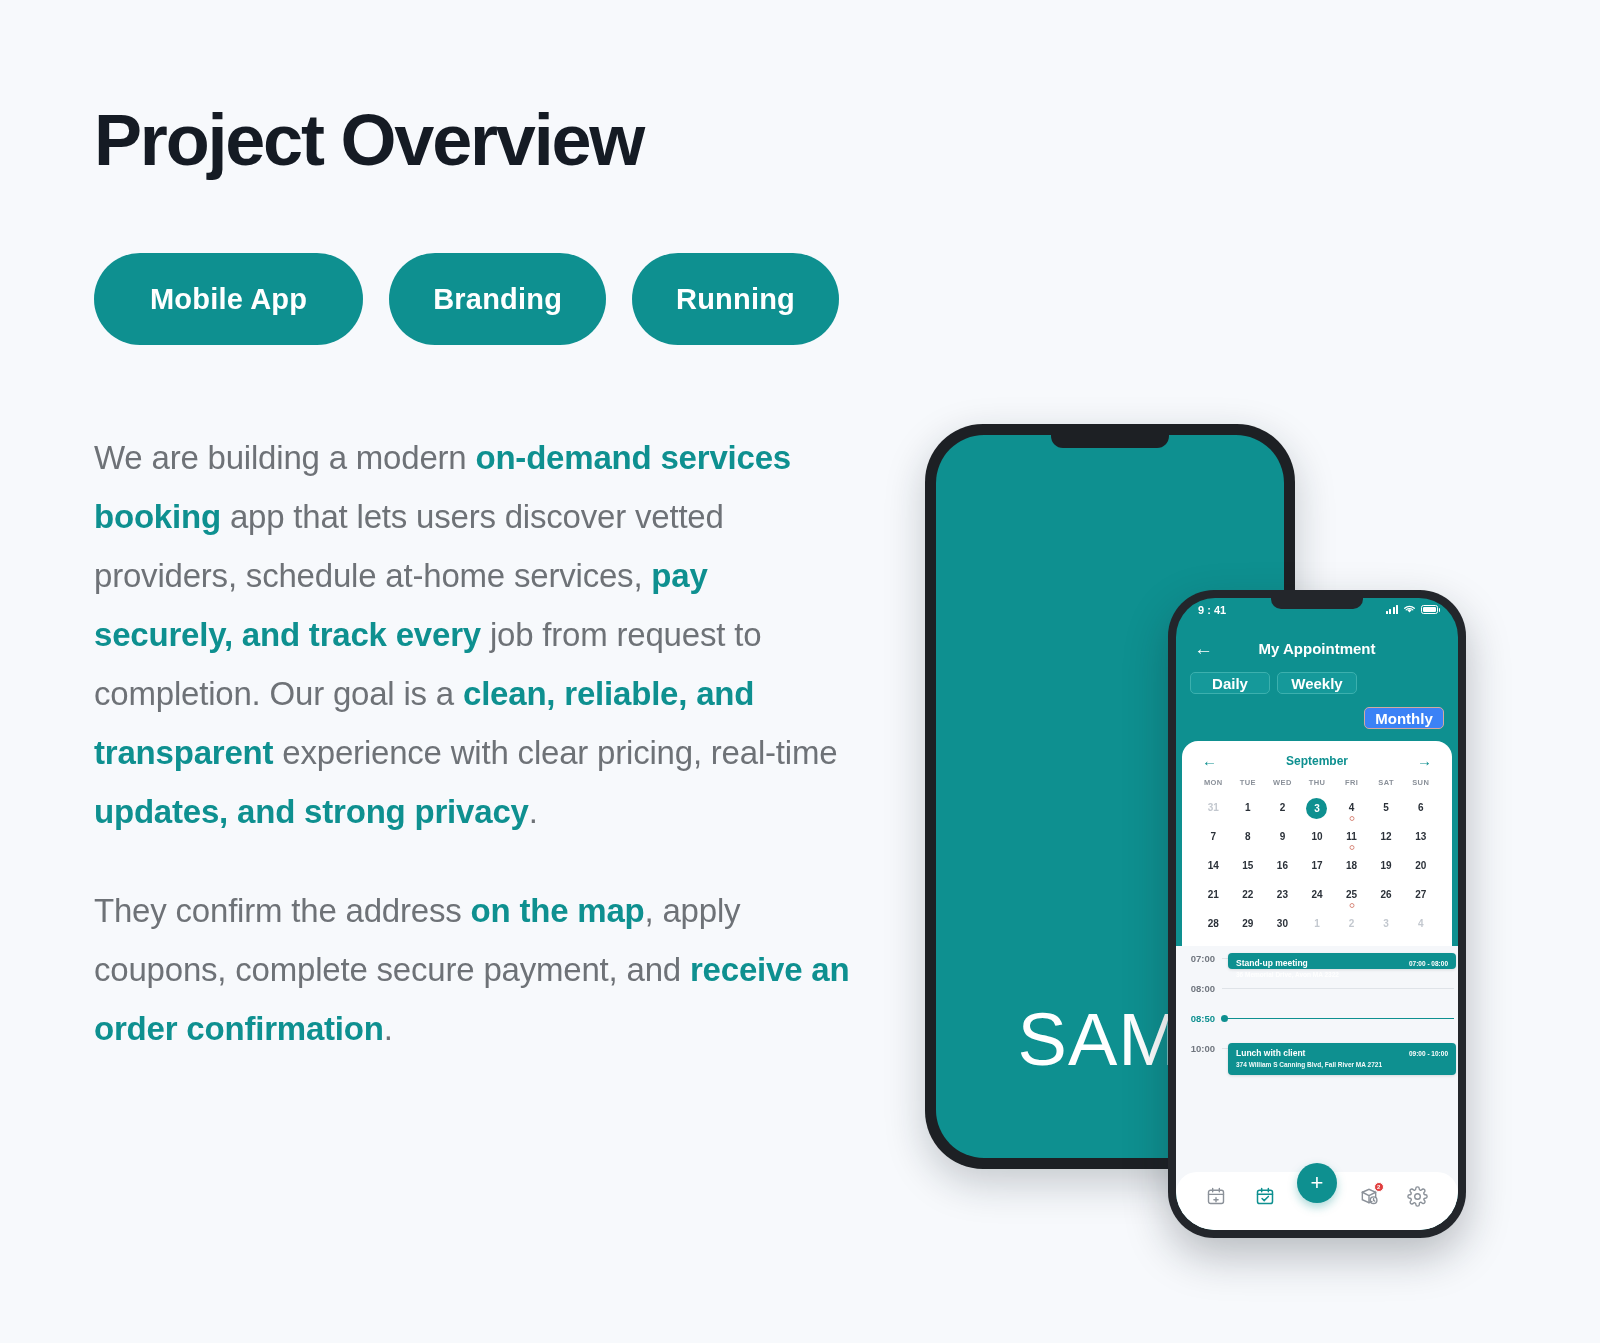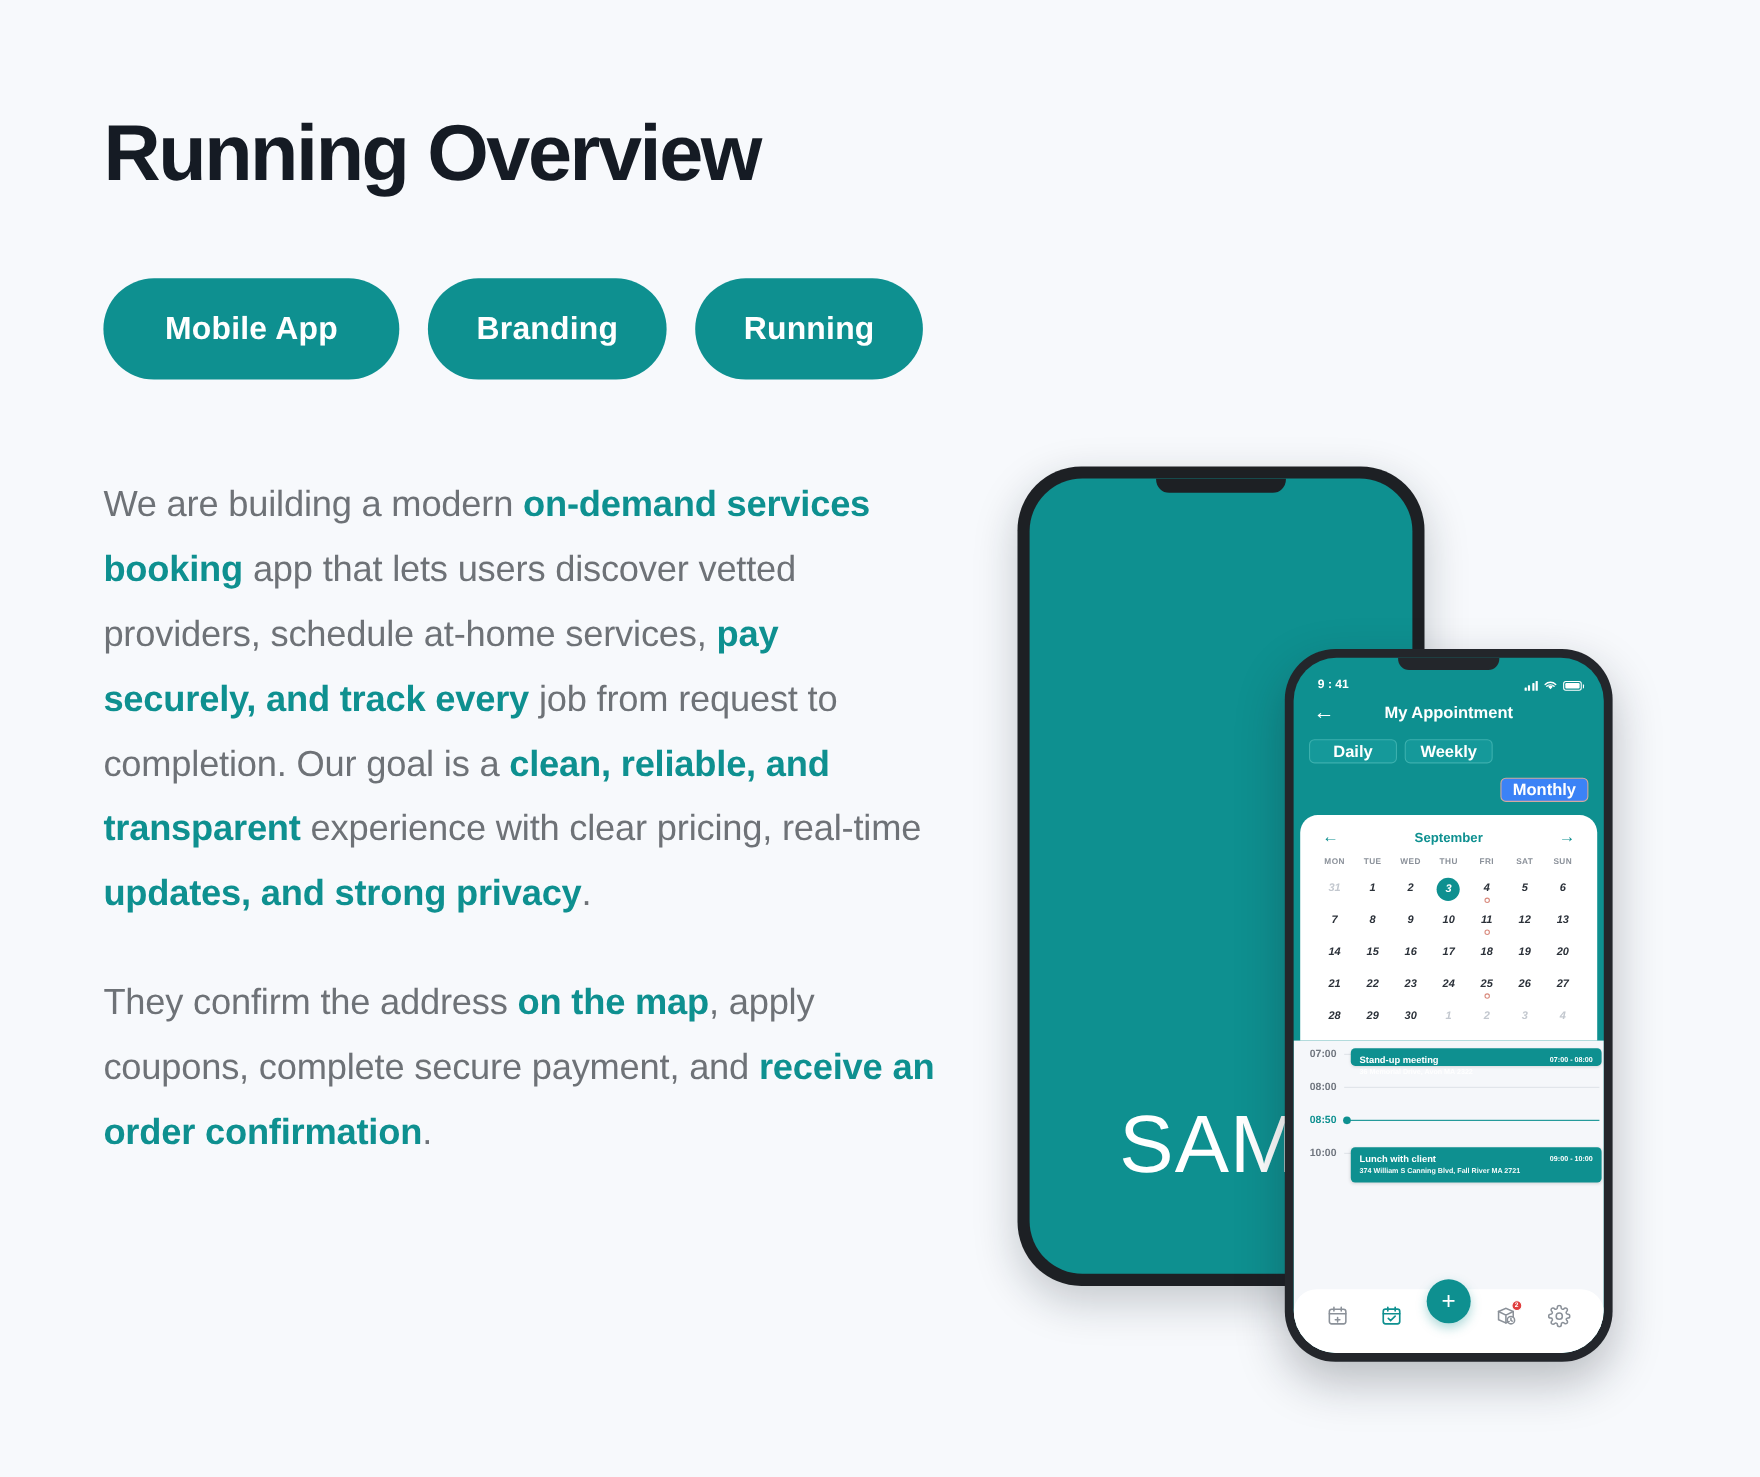--- a/index.html
+++ b/index.html
@@ -123,21 +123,21 @@
     transform: translateX(-50%);
     width: 92px; height: 11px;
     background: #23262b;
     border-radius: 0 0 10px 10px;
     z-index: 6;
   }
 
   .statusbar {
     height: 30px;
     display: flex;
-    align-items: flex-end;
+    align-items: flex-start;
     justify-content: space-between;
     padding: 6px 20px 0 22px;
     color: #fff;
     font-size: 11px;
     font-weight: 700;
   }
   .status-icons { display: flex; align-items: center; gap: 5px; }
   .sig { display: flex; align-items: flex-end; gap: 1.5px; height: 9px; }
   .sig i { display: block; width: 2px; background: #fff; border-radius: .5px; }
   .sig i:nth-child(1){height:3px}.sig i:nth-child(2){height:5px}
@@ -192,21 +192,20 @@
   .dow { text-align: center; font-size: 7.5px; font-weight: 600; color: #8a9099; letter-spacing: .4px; padding-bottom: 4px; }
   .day {
     position: relative;
     text-align: center;
     font-size: 10px;
     font-weight: 700;
     color: #2b3139;
     height: 22px;
     line-height: 20px;
     cursor: pointer;
-    font-style: italic;
   }
   .day.muted { color: #c3c8cf; font-weight: 600; }
   .day.sel span {
     display: inline-block; width: 21px; height: 21px; line-height: 21px;
     background: #0e9090; color: #fff; border-radius: 50%;
   }
   .day .dot {
     position: absolute; left: 50%; bottom: -1px;
     transform: translateX(-50%);
     width: 5px; height: 5px; border-radius: 50%;
@@ -278,21 +277,21 @@
     width: 10px; height: 10px; border-radius: 50%;
     background: #e03e3e; color: #fff;
     font-size: 6px; font-weight: 700;
     display: flex; align-items: center; justify-content: center;
     border: 1.2px solid #fff;
   }
 </style>
 </head>
 <body>
 
-<h1 class="page-title">Running Overview</h1>
+<h1 class="page-title">Project Overview</h1>
 
 <div class="pill-row">
   <div class="pill wide">Mobile App</div>
   <div class="pill">Branding</div>
   <div class="pill">Running</div>
 </div>
 
 <div class="body-copy">
   <p class="para"><span>We are building a modern </span><b>on-demand services booking</b><span> app that lets users discover vetted providers, schedule at-home services, </span><b>pay securely, and track every</b><span> job from request to completion. Our goal is a </span><b>clean, reliable, and transparent</b><span> experience with clear pricing, real-time </span><b>updates, and strong privacy</b><span>.</span></p>
   <p class="para"><span>They confirm the address </span><b>on the map</b><span>, apply coupons, complete secure payment, and </span><b>receive an order confirmation</b><span>.</span></p>

